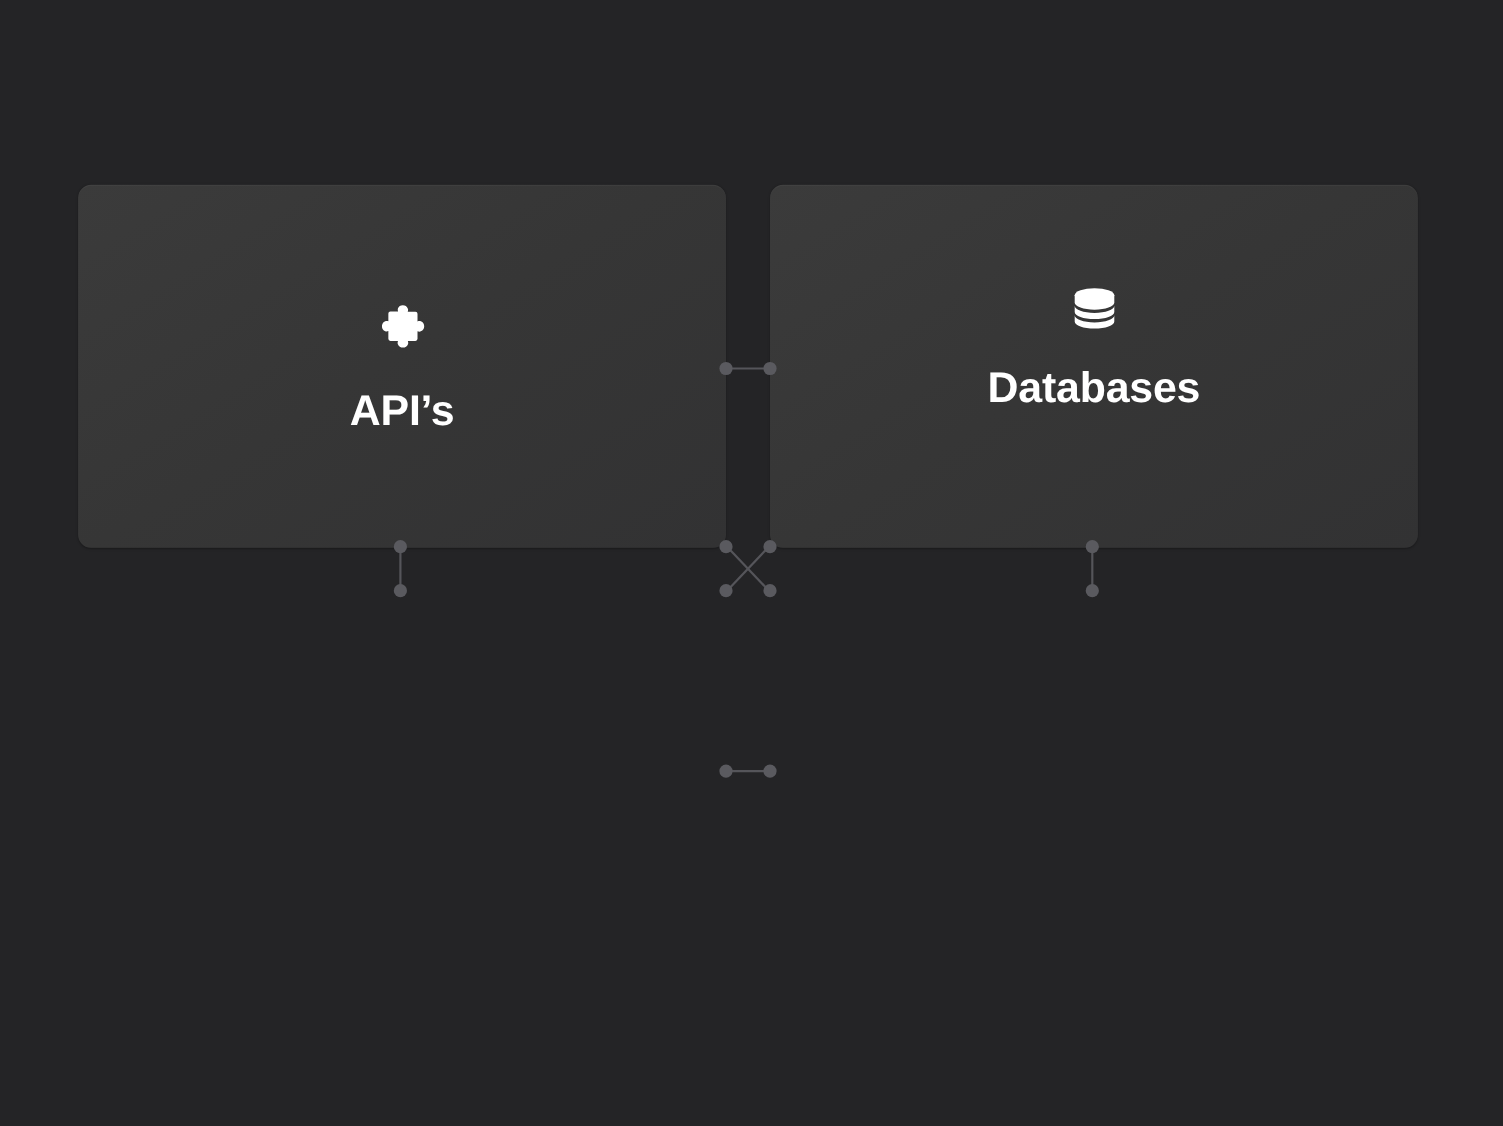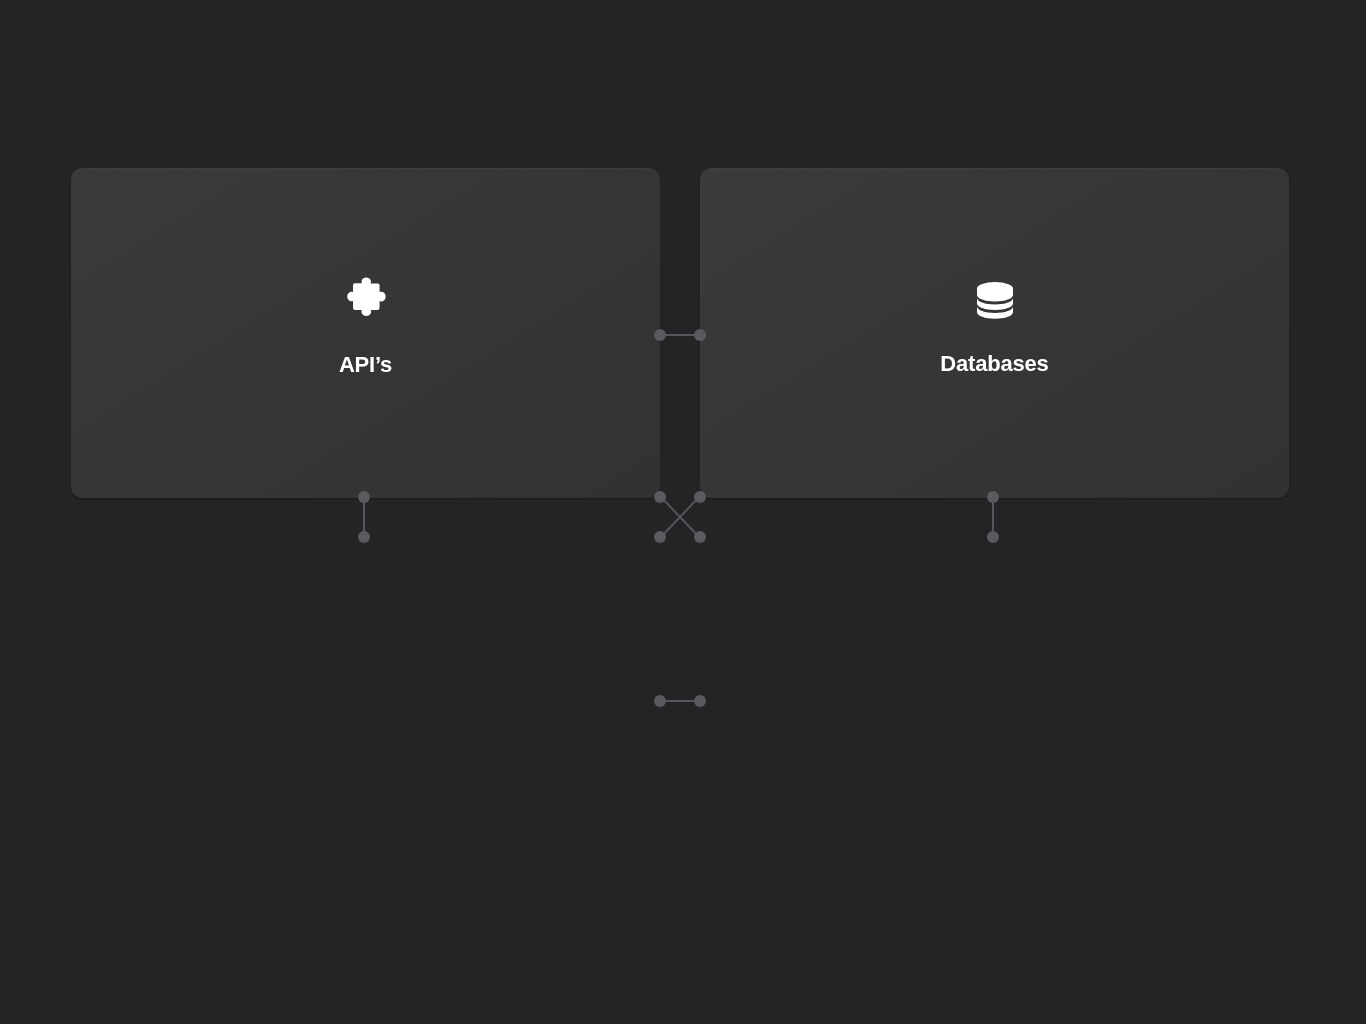--- a/index.html
+++ b/index.html
@@ -50,36 +50,36 @@
     left: 0;
     right: 0;
     top: 0;
     display: flex;
     flex-direction: column;
     align-items: center;
     justify-content: flex-start;
   }
 
   .card.top .card-inner   { padding-top: 102px; }
-  .card.bottom .card-inner{ padding-top: 100px; }
+  .card.bottom .card-inner{ padding-top: 80px; }
 
   .icon-wrap {
     width: 64px;
     height: 64px;
     display: flex;
     align-items: center;
     justify-content: center;
   }
 
   .icon-wrap svg { display: block; }
 
   .card-label {
     margin-top: 20px;
     color: #ffffff;
-    font-size: 22px;
+    font-size: 39px;
     font-weight: bold;
     letter-spacing: -0.2px;
     line-height: 1;
     text-align: center;
     white-space: nowrap;
   }
   .card.bottom .card-label { margin-top: 21px; }
 
   
   #connectors {

